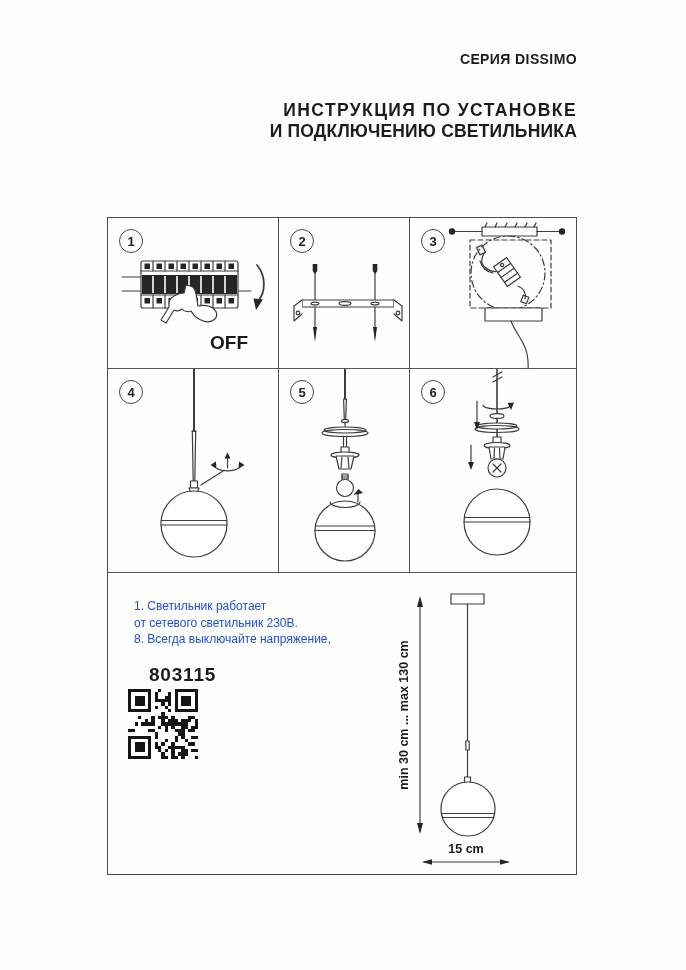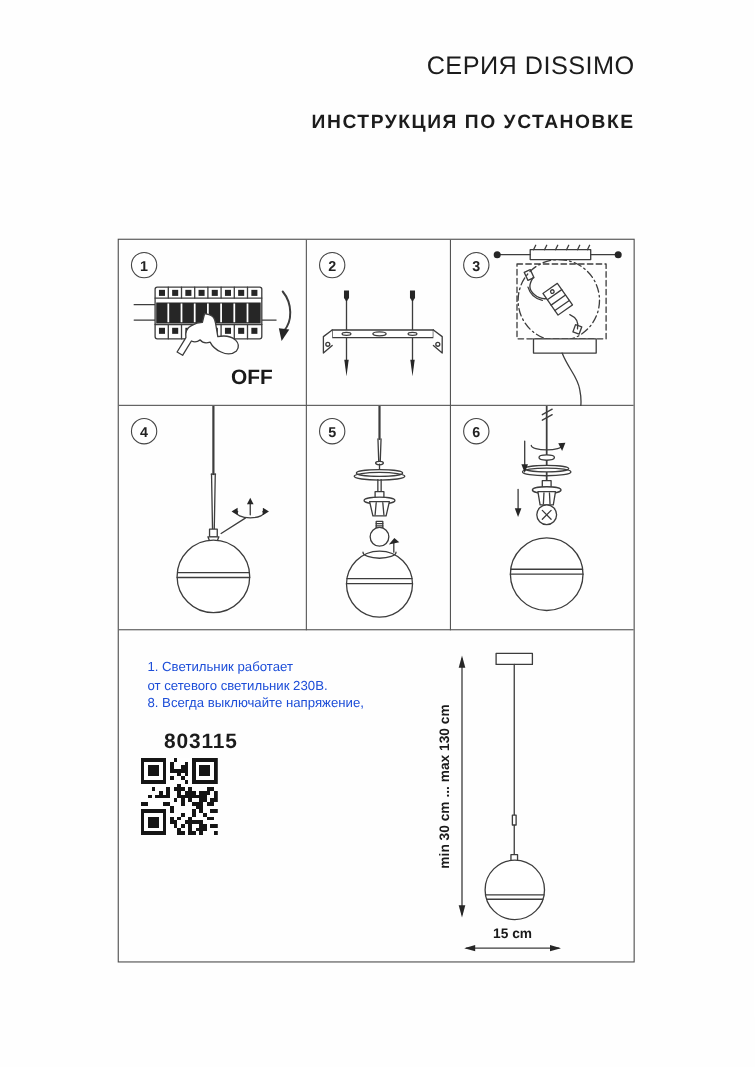--- a/index.html
+++ b/index.html
@@ -2,21 +2,21 @@
 <html><head>
 <meta charset="utf-8">
 <style>
   html,body{margin:0;padding:0;background:#ffffff;}
   .page{
     position:relative;width:686px;height:970px;background:#fefefe;
     font-family:"Liberation Sans",sans-serif;color:#1c1c1c;overflow:hidden;
   }
   
   .header{position:absolute;top:46px;right:109px;text-align:right;}
-  .hdr-line{font-size:23px;font-weight:normal;line-height:26px;letter-spacing:.4px;}
+  .hdr-line{font-size:14px;font-weight:bold;line-height:26px;letter-spacing:.4px;}
   .main-title{margin-top:28px;font-size:17.5px;font-weight:bold;line-height:21px;}
   .main-title .t1{letter-spacing:1.4px;}
   .main-title .t2{letter-spacing:.2px;}
   
   .sheet{
     position:absolute;left:107px;top:217px;width:468px;height:656px;
     border:1.6px solid #4c4c4c;box-sizing:content-box;
   }
   .grid{display:grid;grid-template-columns:171px 131px 1fr;grid-template-rows:151px 204px;}
   .cell{position:relative;border-right:1.4px solid #545454;border-bottom:1.4px solid #545454;}
@@ -44,20 +44,21 @@
 </style>
 </head>
 <body>
 
 <div class="page">
 
   <div class="header">
     <div class="hdr-line">СЕРИЯ DISSIMO</div>
     <div class="main-title">
       <div class="t1">ИНСТРУКЦИЯ ПО УСТАНОВКЕ</div>
+      <div class="t2">И ПОДКЛЮЧЕНИЮ СВЕТИЛЬНИКА</div>
     </div>
   </div>
 
   <div class="sheet">
     <div class="grid">
 
       <div class="cell">
         <div class="badge">
             <span>1</span>
           </div>

